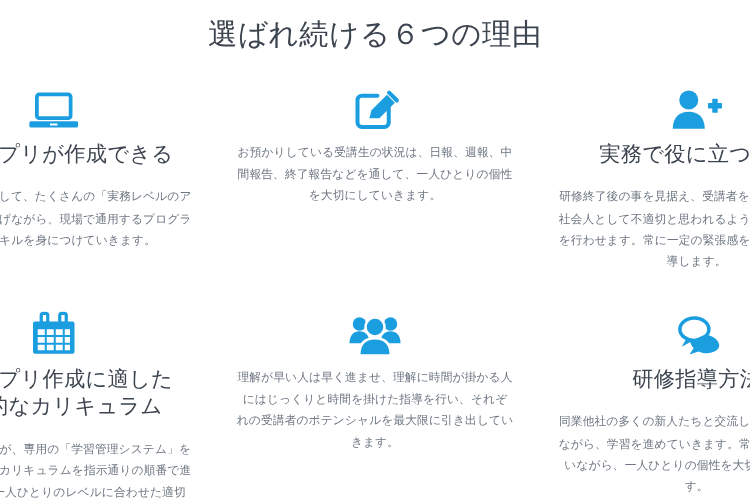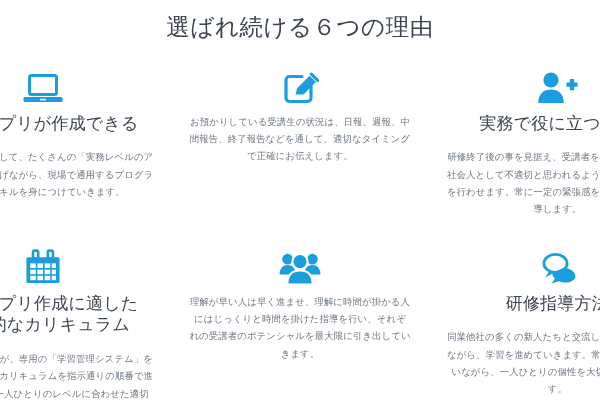--- a/index.html
+++ b/index.html
@@ -104,21 +104,21 @@
     </div>
 
     <div class="feature-card">
       <div class="feature-icon">
         <svg width="38" height="36" viewBox="0 0 38 36" aria-hidden="true">
           <path d="M30 17 V29 a3.5 3.5 0 0 1 -3.5 3.5 H8.5 A3.5 3.5 0 0 1 5 29 V11 A3.5 3.5 0 0 1 8.5 7.5 H21" fill="none" stroke="#1b9ee0" stroke-width="3.2" stroke-linecap="round"></path>
           <path d="M14.5 25.5 L16.2 19.2 L28.6 6.8 L34.9 13.1 L22.5 25.5 Z" fill="#1b9ee0"></path>
           <path d="M30.3 5.1 L36.6 11.4" fill="none" stroke="#1b9ee0" stroke-width="3.2" stroke-linecap="round"></path>
         </svg>
       </div>
-      <p class="feature-body">お預かりしている受講生の状況は、日報、週報、中間報告、終了報告などを通して、適切なタイミングで正確にお伝えします。</p>
+      <p class="feature-body">お預かりしている受講生の状況は、日報、週報、中間報告、終了報告などを通して、一人ひとりの個性を大切にしていきます。</p>
     </div>
 
     <div class="feature-card">
       <div class="feature-icon">
         <svg width="42" height="34" viewBox="0 0 42 34" aria-hidden="true">
           <circle cx="15" cy="9" r="7.6" fill="#1b9ee0"></circle>
           <path d="M2.2 32 C2.2 22.6 7.8 18.4 15 18.4 C22.2 18.4 27.8 22.6 27.8 32 Z" fill="#1b9ee0"></path>
           <rect x="30.4" y="11.4" width="11.2" height="4.4" rx="0.6" fill="#1b9ee0"></rect>
           <rect x="33.8" y="8" width="4.4" height="11.2" rx="0.6" fill="#1b9ee0"></rect>
         </svg>

